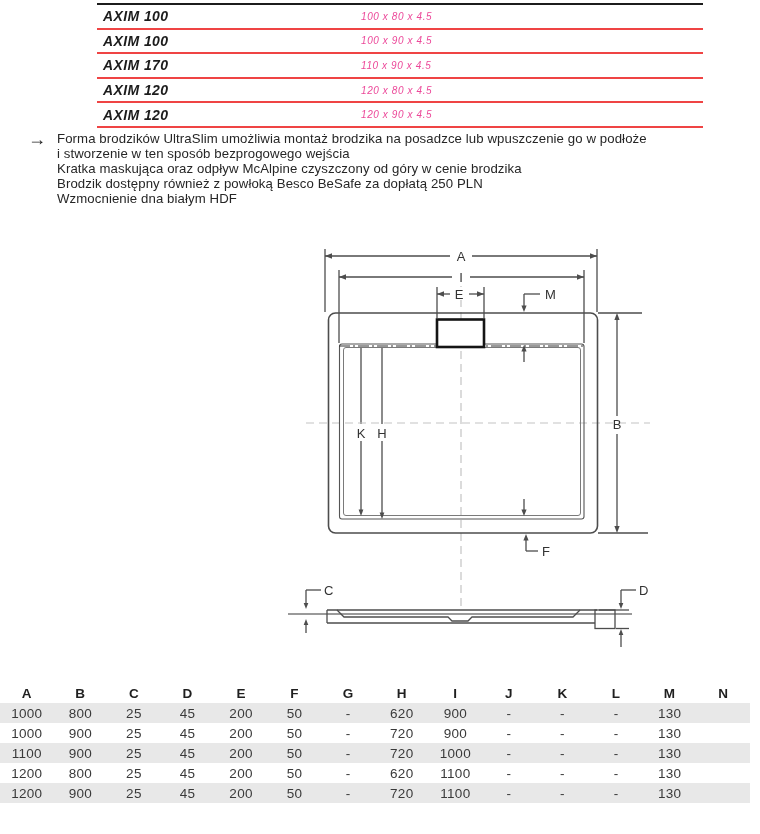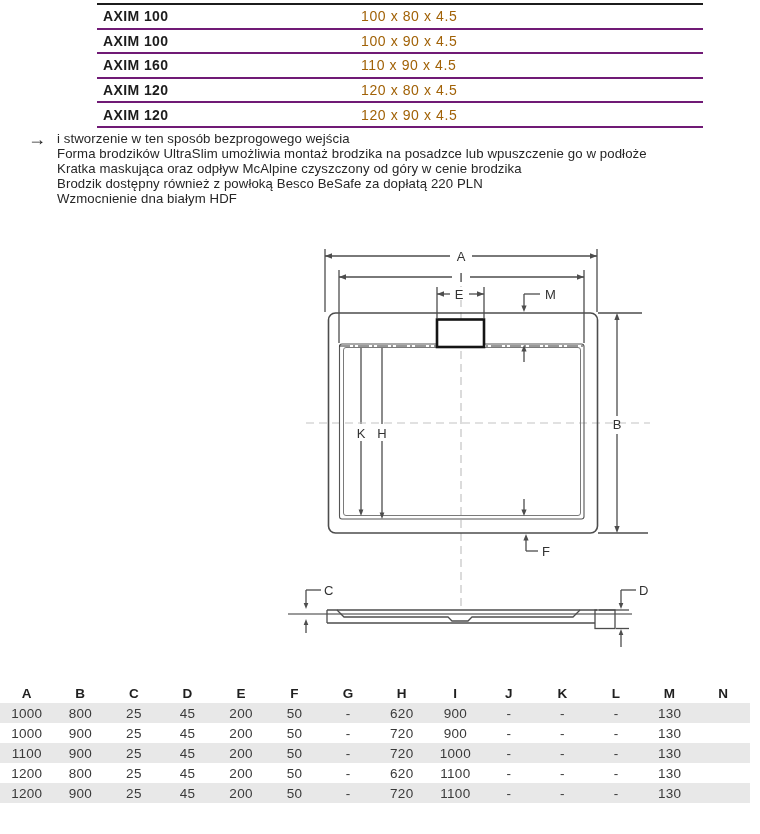--- a/index.html
+++ b/index.html
@@ -1,24 +1,24 @@
 <!DOCTYPE html>
 <html><head>
 <meta charset="utf-8">
 <style>
   html,body{margin:0;padding:0;background:#fff;}
   body{width:760px;height:834px;position:relative;overflow:hidden;
        font-family:"Liberation Sans",sans-serif;color:#2a2a2a;}
 
   
   .model-table{position:absolute;left:97px;top:3px;width:606px;border-top:2px solid #1c1c1c;}
-  .model-row{display:flex;align-items:center;height:22.6px;border-bottom:2px solid #701a75;}
+  .model-row{display:flex;align-items:center;height:22.6px;border-bottom:2px solid #ef4444;font-style:italic;}
   .model-name{width:258px;padding-left:6px;font-weight:bold;font-size:14px;
               letter-spacing:.4px;color:#1c1c1c;white-space:nowrap;}
-  .model-dims{font-size:14px;letter-spacing:.6px;color:#a16207;white-space:nowrap;}
+  .model-dims{font-size:10px;letter-spacing:.6px;color:#ec4899;white-space:nowrap;}
 
   
   .notes{position:absolute;left:28px;top:131px;width:710px;display:flex;}
   .notes-arrow{font-size:18px;line-height:16px;color:#1c1c1c;width:29px;flex:none;}
   .notes-lines{font-size:13.2px;line-height:15.1px;color:#262626;letter-spacing:.1px;}
   .note-line{white-space:nowrap;}
 
   
   .diagram{position:absolute;left:280px;top:240px;}
   .dim-label{font-family:"Liberation Sans",sans-serif;font-size:13px;fill:#333;}
@@ -37,40 +37,40 @@
 <div class="model-table">
   <div class="model-row">
     <div class="model-name">AXIM 100</div>
     <div class="model-dims">100 x 80 x 4.5</div>
   </div>
   <div class="model-row">
     <div class="model-name">AXIM 100</div>
     <div class="model-dims">100 x 90 x 4.5</div>
   </div>
   <div class="model-row">
-    <div class="model-name">AXIM 160</div>
+    <div class="model-name">AXIM 170</div>
     <div class="model-dims">110 x 90 x 4.5</div>
   </div>
   <div class="model-row">
     <div class="model-name">AXIM 120</div>
     <div class="model-dims">120 x 80 x 4.5</div>
   </div>
   <div class="model-row">
     <div class="model-name">AXIM 120</div>
     <div class="model-dims">120 x 90 x 4.5</div>
   </div>
 </div>
 
 <div class="notes">
   <div class="notes-arrow">→</div>
   <div class="notes-lines">
+    <div class="note-line">Forma brodzików UltraSlim umożliwia montaż brodzika na posadzce lub wpuszczenie go w podłoże</div>
     <div class="note-line">i stworzenie w ten sposób bezprogowego wejścia</div>
-    <div class="note-line">Forma brodzików UltraSlim umożliwia montaż brodzika na posadzce lub wpuszczenie go w podłoże</div>
     <div class="note-line">Kratka maskująca oraz odpływ McAlpine czyszczony od góry w cenie brodzika</div>
-    <div class="note-line">Brodzik dostępny również z powłoką Besco BeSafe za dopłatą 220 PLN</div>
+    <div class="note-line">Brodzik dostępny również z powłoką Besco BeSafe za dopłatą 250 PLN</div>
     <div class="note-line">Wzmocnienie dna białym HDF</div>
   </div>
 </div>
 
 <div class="diagram">
 <svg width="390" height="425" viewBox="280 240 390 425">
   <g stroke="#4d4d4d" stroke-width="1.3" fill="none">
 
     <line x1="325" y1="249" x2="325" y2="312"></line>
     <line x1="597" y1="249" x2="597" y2="312"></line>

